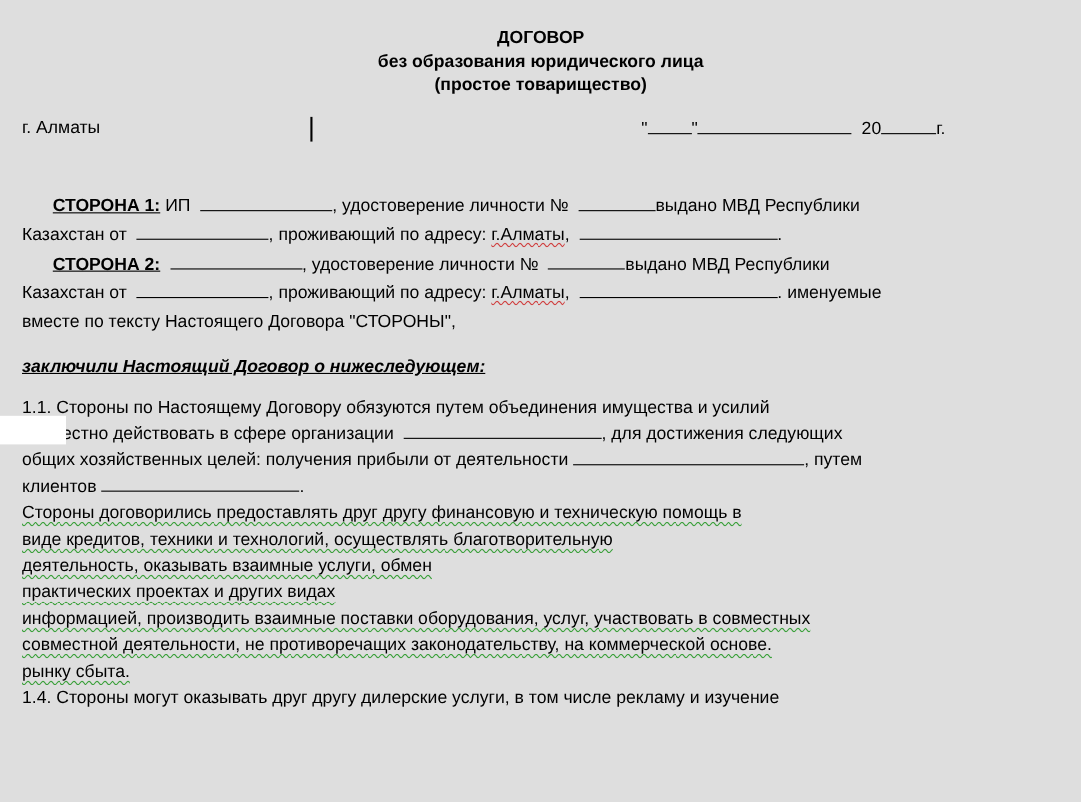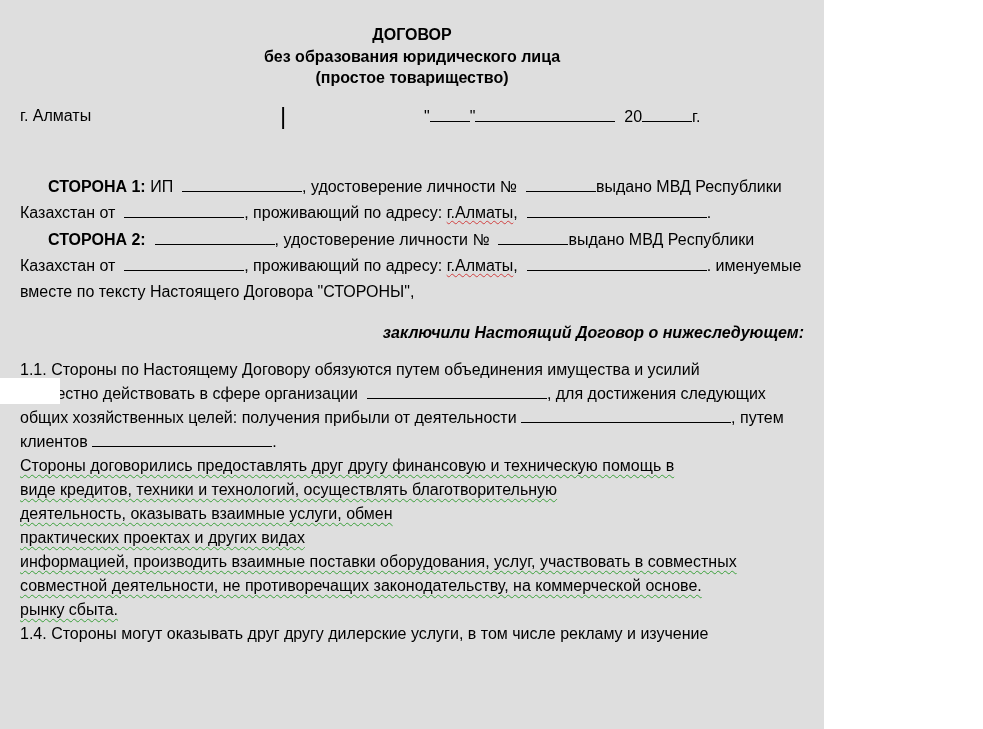--- a/index.html
+++ b/index.html
@@ -1,21 +1,21 @@
 <!DOCTYPE html>
 <html><head>
 <meta charset="utf-8">
 <style>
   html, body {
     margin: 0;
     padding: 0;
     background: #fff;
   }
   .page {
-    width: 824px;
+    width: 983px;
     height: 729px;
     background: #dedede;
     font-family: Verdana, Geneva, sans-serif;
     font-size: 16px;
     color: #000;
     box-sizing: border-box;
     padding: 24px 20px 16px 20px;
     overflow: hidden;
     position: relative;
   }
@@ -41,39 +41,39 @@
   .blank-long { display:inline-block; border-bottom:1px solid #000; width:180px; height:14px; vertical-align:baseline; }
   .blank-xl { display:inline-block; border-bottom:1px solid #000; width:210px; height:14px; vertical-align:baseline; }
   .blank-tiny { display:inline-block; border-bottom:1px solid #000; width:70px; height:14px; vertical-align:baseline; }
   .blank-tiny2 { display:inline-block; border-bottom:1px solid #000; width:50px; height:14px; vertical-align:baseline; }
   .para {
     line-height: 1.4;
     margin-bottom: 4px;
     text-align: left;
   }
   .indent { text-indent: 28px; }
-  .bold { font-weight: bold; }
+  .bold { font-weight: bold; text-decoration: underline; }
   .ital { font-style: italic; }
   .red-wave {
     text-decoration: underline wavy #d04040;
     text-decoration-thickness: 1px;
     text-underline-offset: 2px;
   }
   .grn {
     text-decoration: underline wavy #3aa03a;
     text-decoration-thickness: 1px;
     text-underline-offset: 3px;
   }
   .section-head {
     text-align: center;
     margin: 18px 0 14px 0;
     font-weight: bold;
   }
   .section-head .num { font-weight: normal; }
-  .phrase-gap { margin-top: 18px; margin-bottom: 14px; text-align: right;}
+  .phrase-gap { margin-top: 18px; margin-bottom: 14px;}
   .white-cut {
     position: absolute;
     left: 0;
     top: 378px;
     width: 60px;
     height: 26px;
     background: #fff;
   }
   .body-block { line-height: 1.5; }
   .body-block .line { margin-bottom: 0; }

